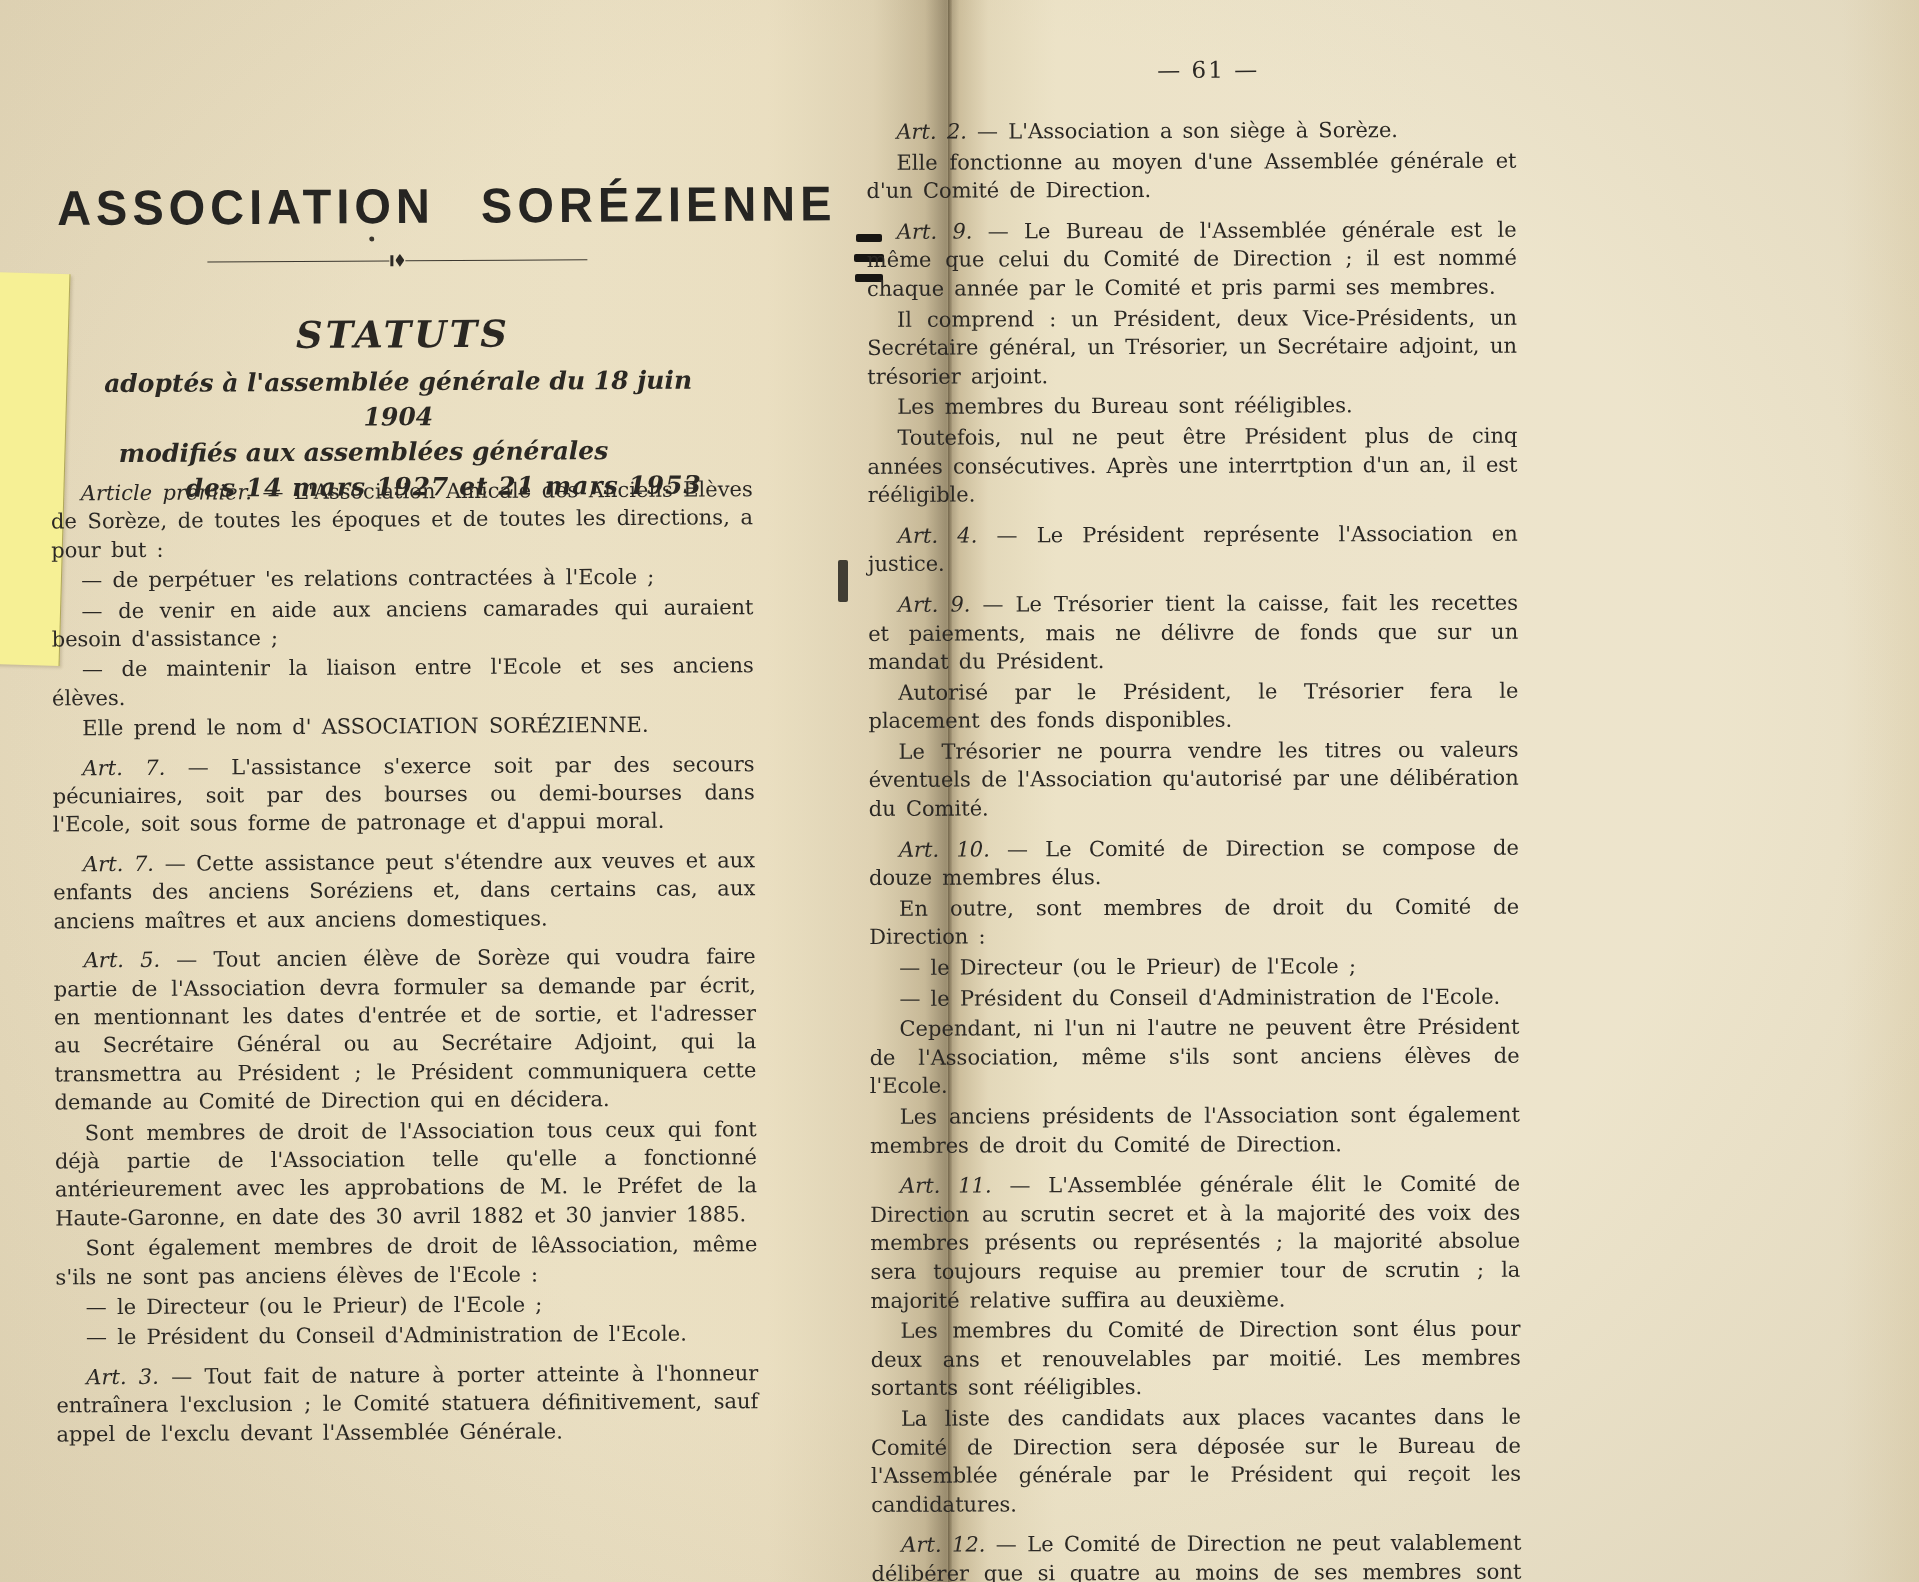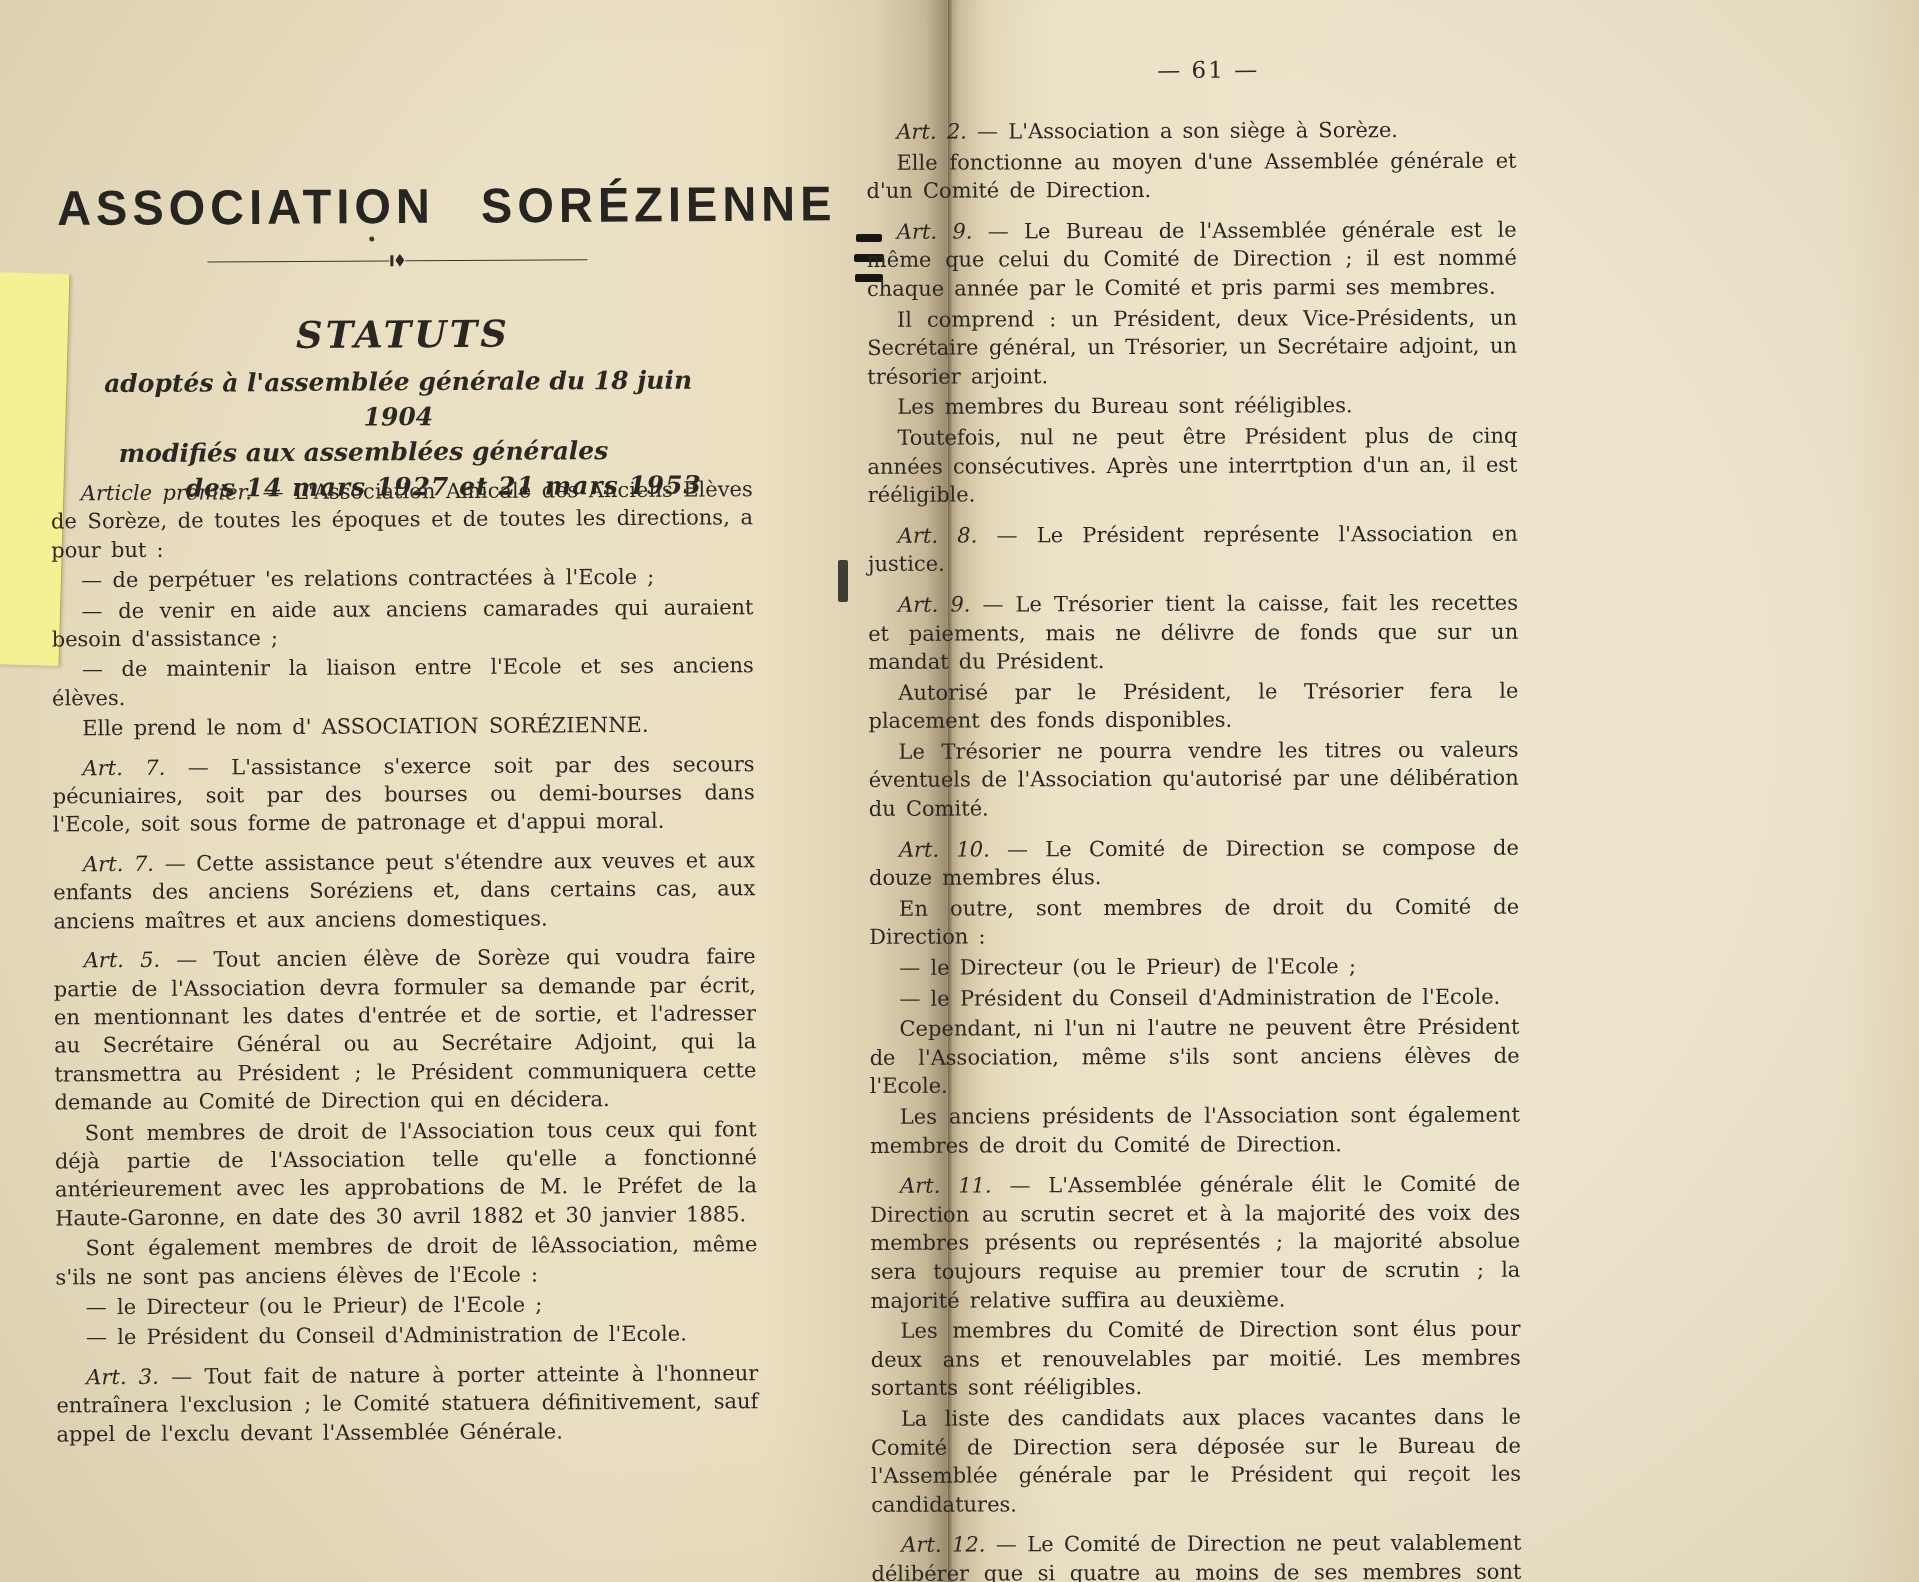--- a/index.html
+++ b/index.html
@@ -160,21 +160,21 @@
   <div class="page-right">
     <div class="right-content">
       <div class="page-number">— 61 —</div>
       <div class="body-text body-right">
           <p class="para art"><span class="lead">Art. 2. </span>— L'Association a son siège à Sorèze.</p>
           <p class="para">Elle fonctionne au moyen d'une Assemblée générale et d'un Comité de Direction.</p>
           <p class="para art"><span class="lead">Art. 9. </span>— Le Bureau de l'Assemblée générale est le même que celui du Comité de Direction ; il est nommé chaque année par le Comité et pris parmi ses membres.</p>
           <p class="para">Il comprend : un Président, deux Vice-Présidents, un Secrétaire général, un Trésorier, un Secrétaire adjoint, un trésorier arjoint.</p>
           <p class="para">Les membres du Bureau sont rééligibles.</p>
           <p class="para">Toutefois, nul ne peut être Président plus de cinq années consécutives. Après une interrtption d'un an, il est rééligible.</p>
-          <p class="para art"><span class="lead">Art. 8. </span>— Le Président représente l'Association en justice.</p>
+          <p class="para art"><span class="lead">Art. 4. </span>— Le Président représente l'Association en justice.</p>
           <p class="para art"><span class="lead">Art. 9. </span>— Le Trésorier tient la caisse, fait les recettes et paiements, mais ne délivre de fonds que sur un mandat du Président.</p>
           <p class="para">Autorisé par le Président, le Trésorier fera le placement des fonds disponibles.</p>
           <p class="para">Le Trésorier ne pourra vendre les titres ou valeurs éventuels de l'Association qu'autorisé par une délibération du Comité.</p>
           <p class="para art"><span class="lead">Art. 10. </span>— Le Comité de Direction se compose de douze membres élus.</p>
           <p class="para">En outre, sont membres de droit du Comité de Direction :</p>
           <p class="para">— le Directeur (ou le Prieur) de l'Ecole ;</p>
           <p class="para">— le Président du Conseil d'Administration de l'Ecole.</p>
           <p class="para">Cependant, ni l'un ni l'autre ne peuvent être Président de l'Association, même s'ils sont anciens élèves de l'Ecole.</p>
           <p class="para">Les anciens présidents de l'Association sont également membres de droit du Comité de Direction.</p>
           <p class="para art"><span class="lead">Art. 11. </span>— L'Assemblée générale élit le Comité de Direction au scrutin secret et à la majorité des voix des membres présents ou représentés ; la majorité absolue sera toujours requise au premier tour de scrutin ; la majorité relative suffira au deuxième.</p>

